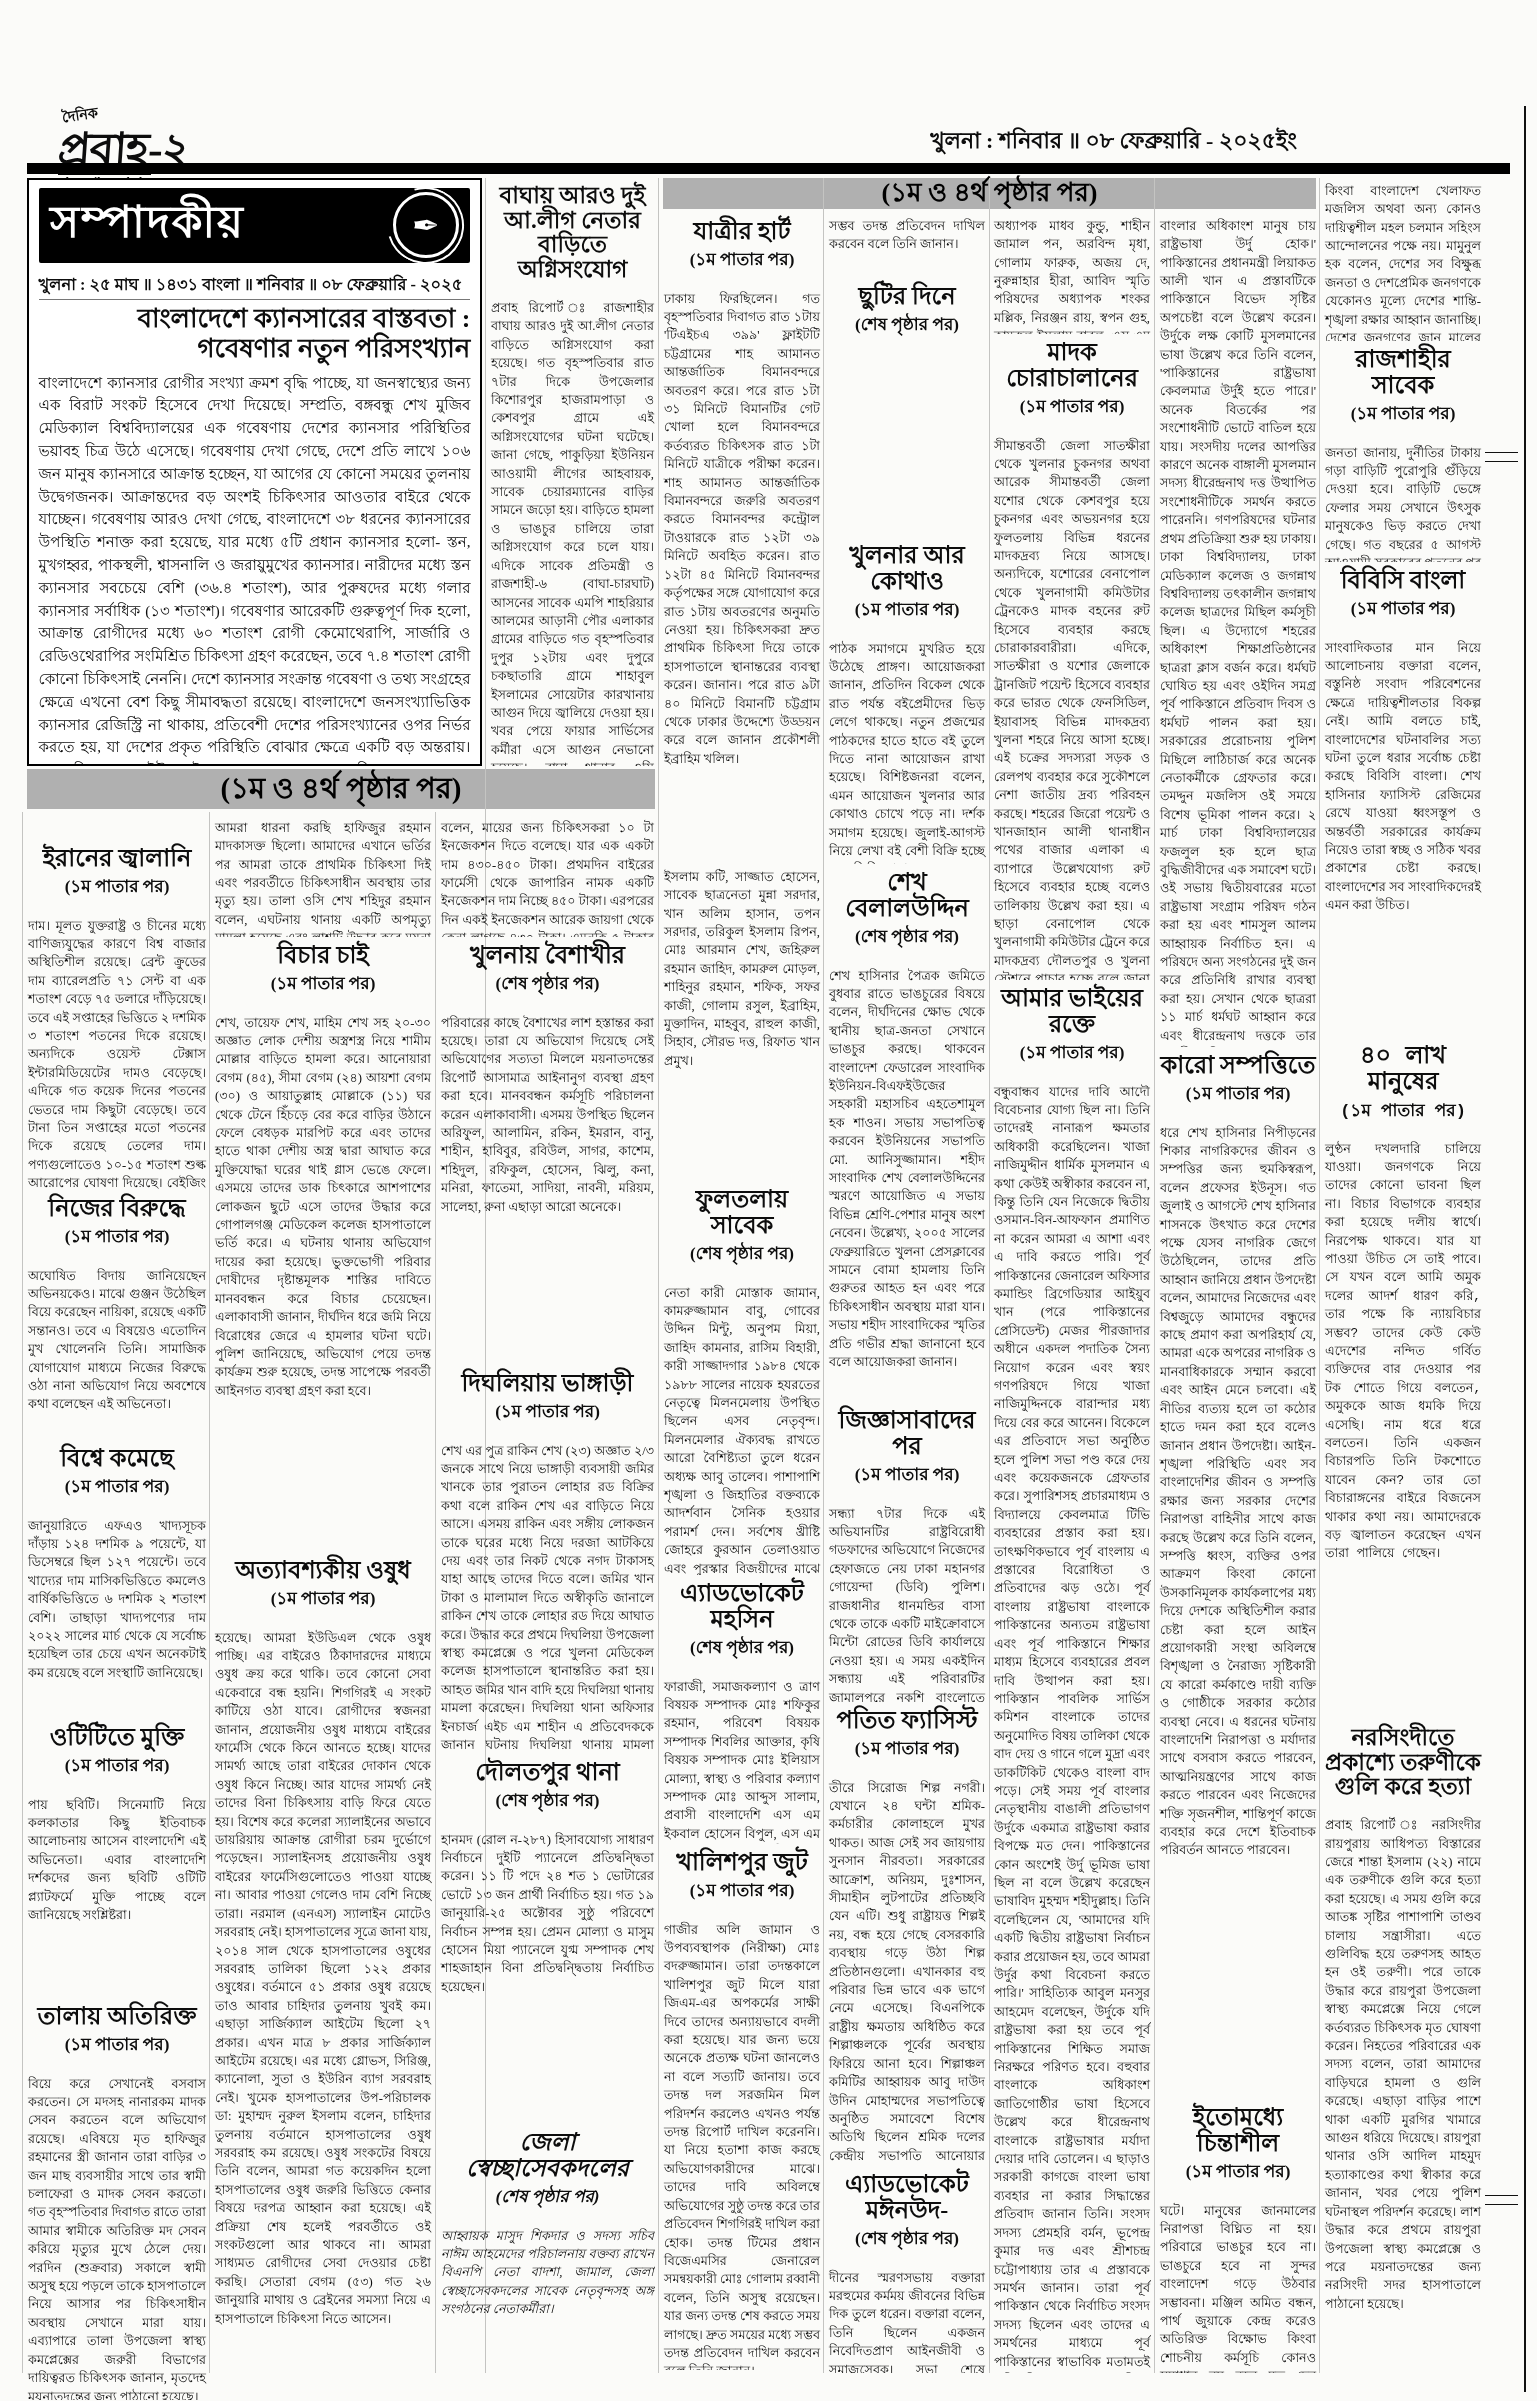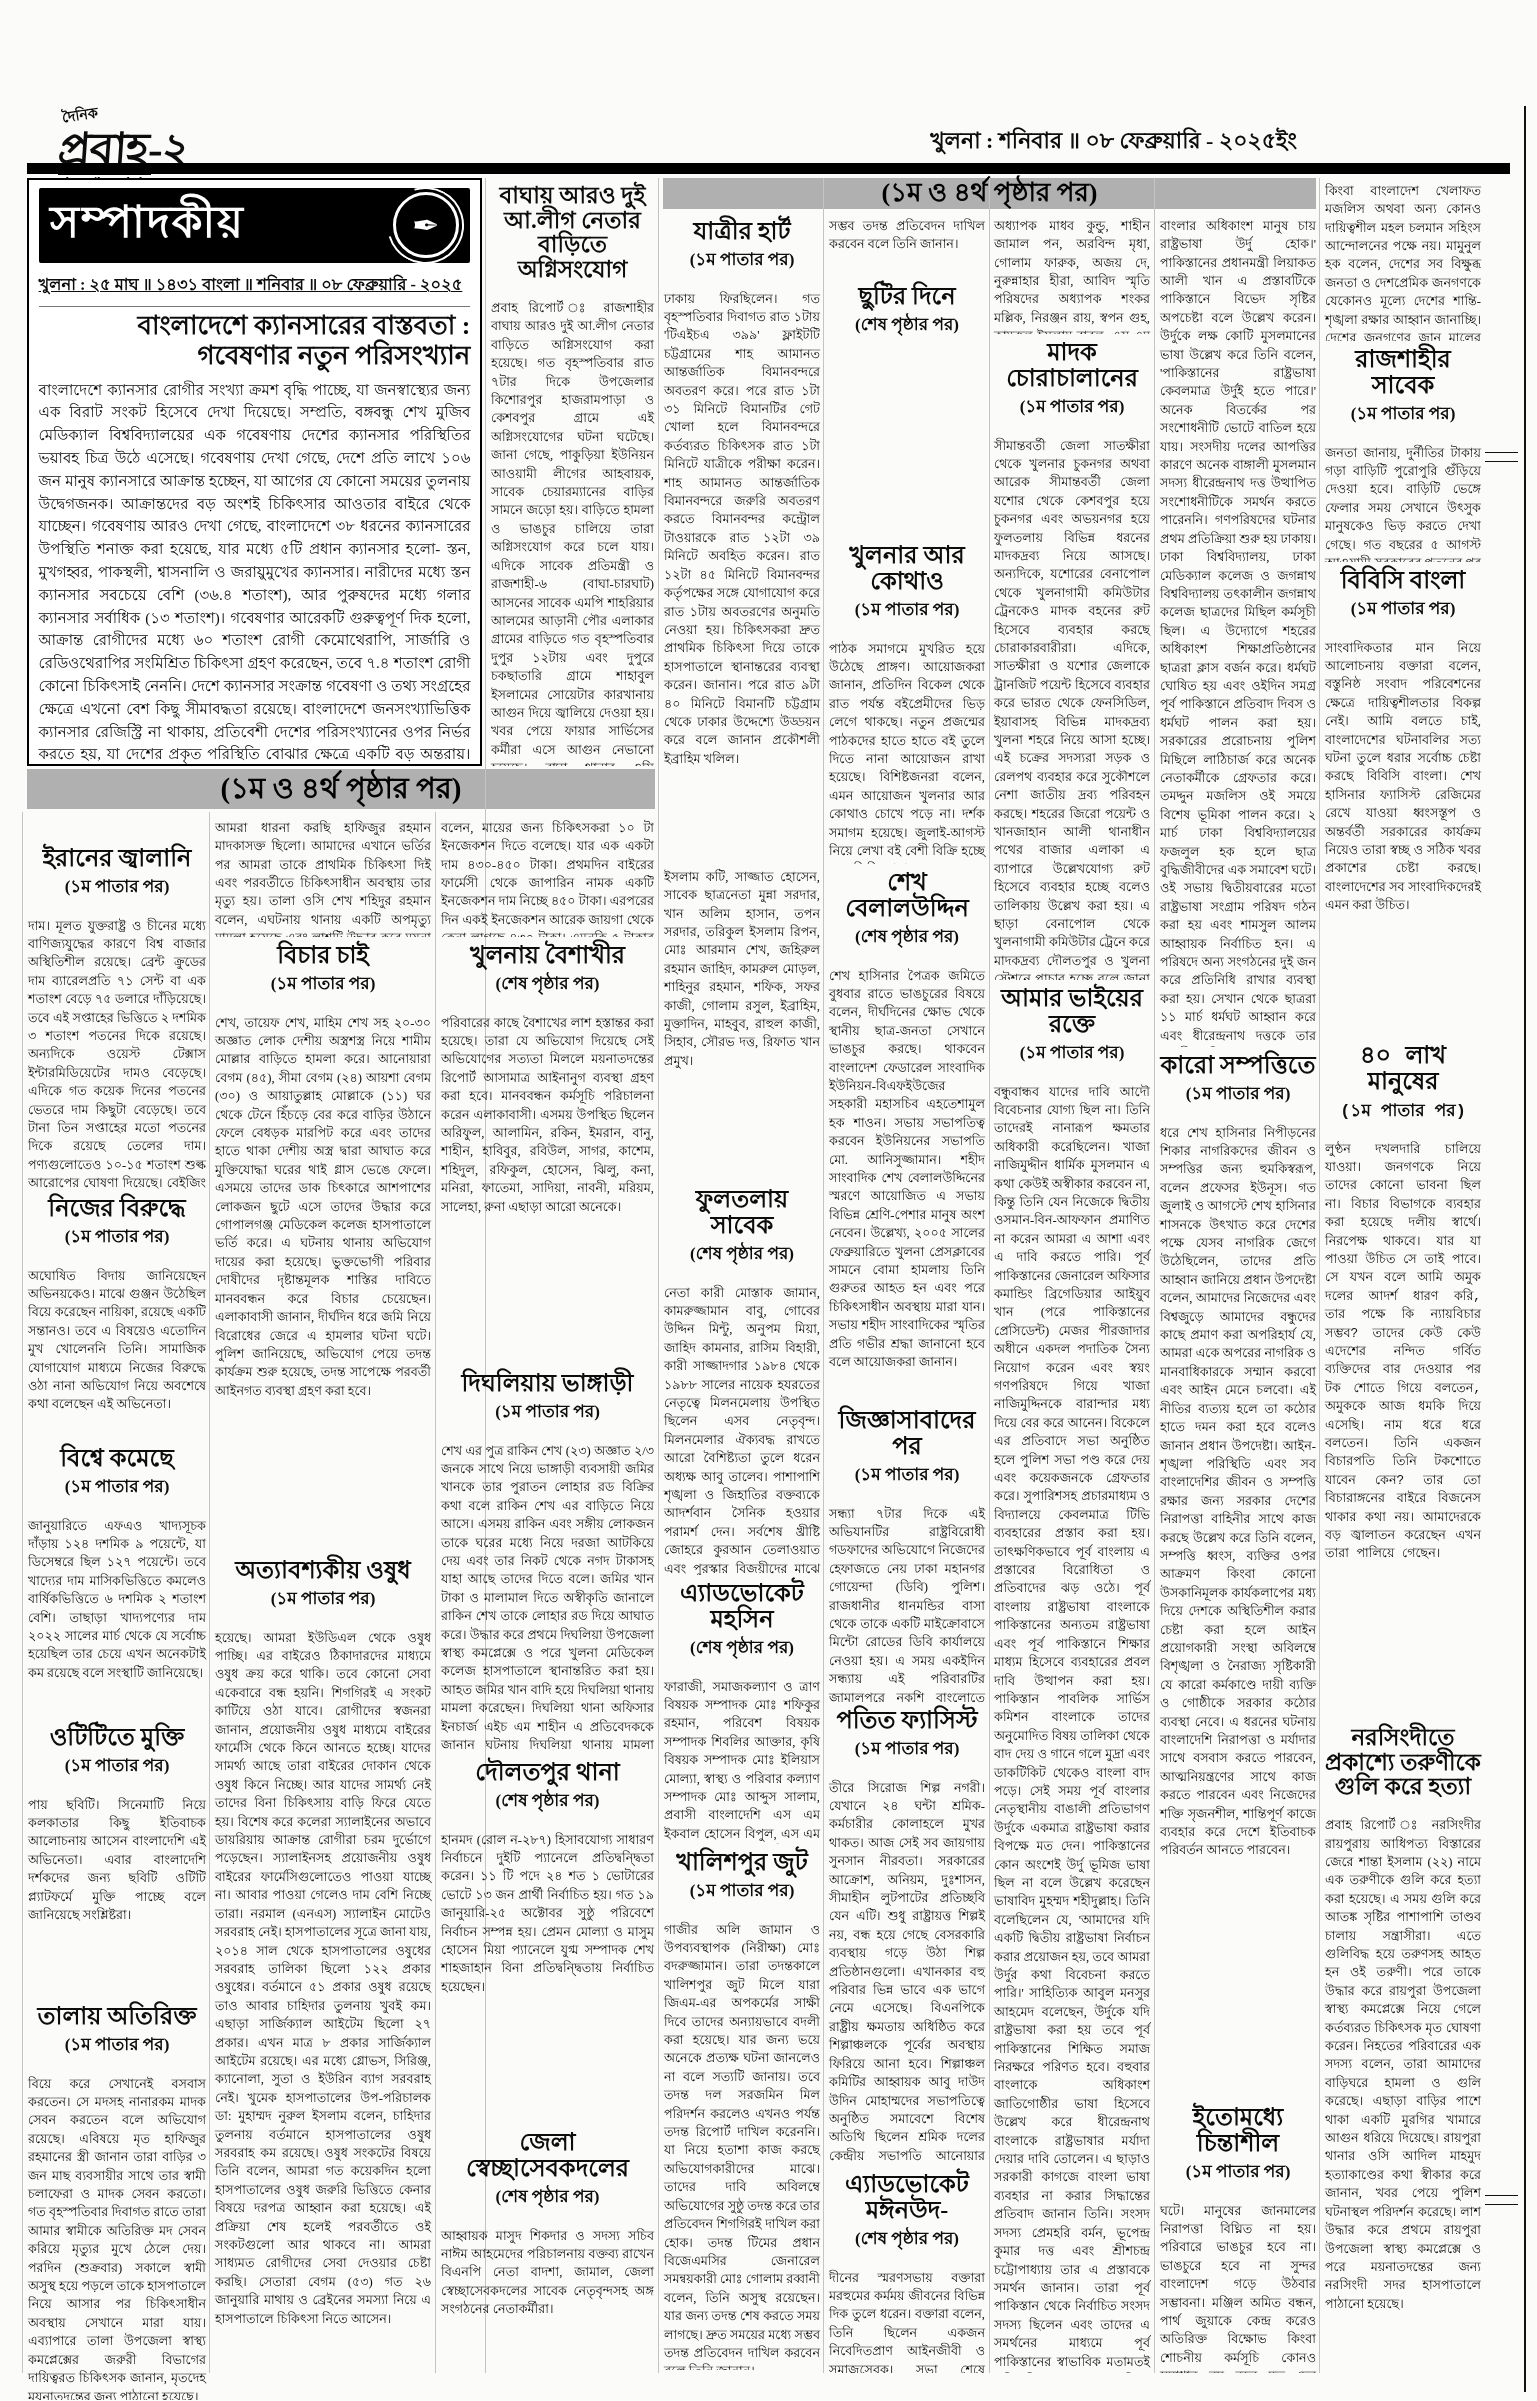--- a/index.html
+++ b/index.html
@@ -17,21 +17,21 @@
   #top-bar{left:27px;top:163px;width:1483px;height:10.6px;background:#000;}
   
   #right-rule{right:11.5px;top:106px;width:1.9px;height:2286px;background:#111;}
   .reg-mark{right:19px;width:33px;height:7.7px;border-top:1.9px solid #111;border-bottom:1.9px solid #111;}
   
   #editorial{left:27px;top:178px;width:455px;height:588px;border:2.9px solid #000;background:#fff;box-sizing:border-box;padding:7.7px 9.6px;overflow:hidden;}
   #edit-head{height:75px;background:#000;color:#fff;display:flex;align-items:center;justify-content:space-between;padding:0 11.5px;border-radius:1.9px;gap:40px;}
   #edit-head .t{font-size:44px;font-weight:bold;letter-spacing:1.9px;}
   .pen-badge{width:60px;height:60px;border-radius:50%;background:#000;border:3.8px solid #fff;color:#fff;display:flex;align-items:center;justify-content:center;font-size:33px;position:relative;}
   .pen-badge:after{content:"";position:absolute;inset:-8.6px;border:2.9px solid #fff;border-radius:50%;border-left-color:transparent;transform:rotate(28deg);}
-  #edit-date{font-size:16.3px;font-weight:bold;text-align:left;margin:9.6px 0 3.8px 0;border-bottom:1px solid #777;padding-bottom:7px;text-decoration:underline;}
+  #edit-date{font-size:16.3px;font-weight:bold;text-align:left;margin:9.6px 0 3.8px 0;border-bottom:1px solid #777;padding-bottom:0;}
   #edit-headline{font-size:26px;font-weight:bold;line-height:1.15;margin:1.9px 0 7.7px 0;text-align:right;}
   #edit-body{font-size:15px;line-height:1.52;text-align:justify;}
   
   .banner{background:#b0b0b0;color:#000;font-weight:bold;text-align:center;display:flex;align-items:center;justify-content:center;}
   #banner-top{left:663px;top:178px;width:653px;height:31px;font-size:26px;}
   #banner-mid{left:27px;top:769px;width:628px;height:40px;font-size:29px;}
   
   .col{position:absolute;overflow:hidden;}
   .vr{position:absolute;top:178px;height:2195px;width:1px;background:#c4c4c2;}
   .item{overflow:hidden;box-sizing:border-box;padding:1.9px 1px 5.8px 1px;}
@@ -253,21 +253,21 @@
       <div class="item" style="height: 389px;">
         <h2>দিঘলিয়ায় ভাঙ্গাড়ী</h2>
         <div class="sub">(১ম পাতার পর)</div>
         <div class="body">শেখ এর পুত্র রাকিন শেখ (২৩) অজ্ঞাত ২/৩ জনকে সাথে নিয়ে ভাঙ্গাড়ী ব্যবসায়ী জমির খানকে তার পুরাতন লোহার রড বিক্রির কথা বলে রাকিন শেখ এর বাড়িতে নিয়ে আসে। এসময় রাকিন এবং সঙ্গীয় লোকজন তাকে ঘরের মধ্যে নিয়ে দরজা আটকিয়ে দেয় এবং তার নিকট থেকে নগদ টাকাসহ যাহা আছে তাদের দিতে বলে। জমির খান টাকা ও মালামাল দিতে অস্বীকৃতি জানালে রাকিন শেখ তাকে লোহার রড দিয়ে আঘাত করে। উদ্ধার করে প্রথমে দিঘলিয়া উপজেলা স্বাস্থ্য কমপ্লেক্সে ও পরে খুলনা মেডিকেল কলেজ হাসপাতালে স্থানান্তরিত করা হয়। আহত জমির খান বাদি হয়ে দিঘলিয়া থানায় মামলা করেছেন। দিঘলিয়া থানা অফিসার ইনচার্জ এইচ এম শাহীন এ প্রতিবেদককে জানান ঘটনায় দিঘলিয়া থানায় মামলা হয়েছে এবং আসামিদের গ্রেফতারে অভিযান অব্যাহত আছে।</div>
       </div>
       <div class="item" style="height: 370px;">
         <h2>দৌলতপুর থানা</h2>
         <div class="sub">(শেষ পৃষ্ঠার পর)</div>
         <div class="body">হানমদ (রোল ন-২৮৭) হিসাবযোগ্য সাধারণ নির্বাচনে দুইটি প্যানেলে প্রতিদ্বন্দ্বিতা করেন। ১১ টি পদে ২৪ শত ১ ভোটারের ভোটে ১৩ জন প্রার্থী নির্বাচিত হয়। গত ১৯ জানুয়ারি-২৫ অক্টোবর সুষ্ঠু পরিবেশে নির্বাচন সম্পন্ন হয়। প্রেমন মোল্যা ও মাসুম হোসেন মিয়া প্যানেলে যুগ্ম সম্পাদক শেখ শাহজাহান বিনা প্রতিদ্বন্দ্বিতায় নির্বাচিত হয়েছেন।</div>
       </div>
-      <div class="item" style="height: 250px;">
+      <div class="item" style="height: 250px; font-style: italic;">
         <h2>জেলা স্বেচ্ছাসেবকদলের</h2>
         <div class="sub">(শেষ পৃষ্ঠার পর)</div>
         <div class="body">আহ্বায়ক মাসুদ শিকদার ও সদস্য সচিব নাঈম আহমেদের পরিচালনায় বক্তব্য রাখেন বিএনপি নেতা বাদশা, জামাল, জেলা স্বেচ্ছাসেবকদলের সাবেক নেতৃবৃন্দসহ অঙ্গ সংগঠনের নেতাকর্মীরা।</div>
       </div>
     </div>
     <div class="vr" style="left: 435px; top: 812px; height: 1561px;"></div>
   </div>
 
 
 </body></html>

